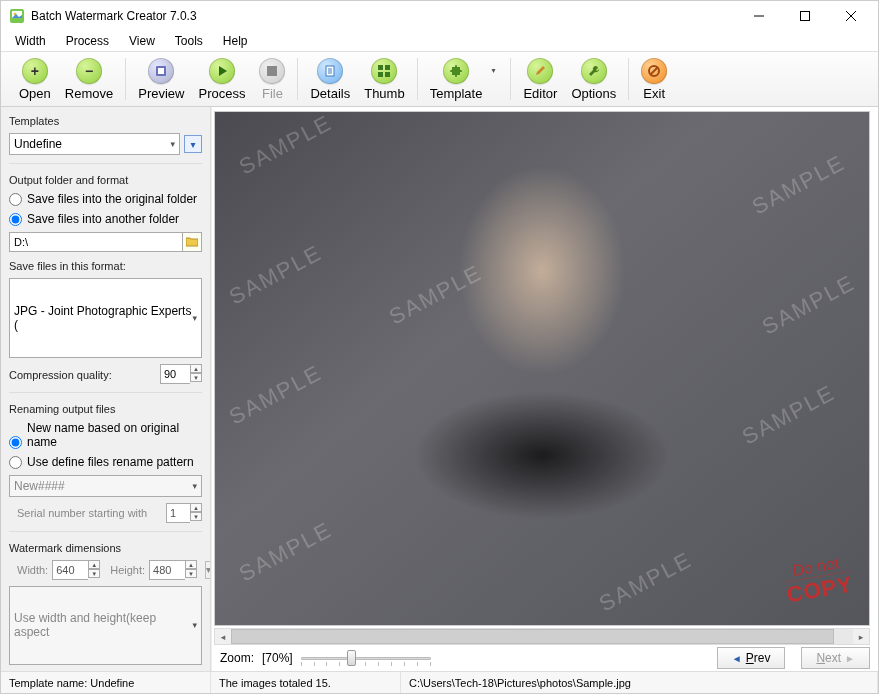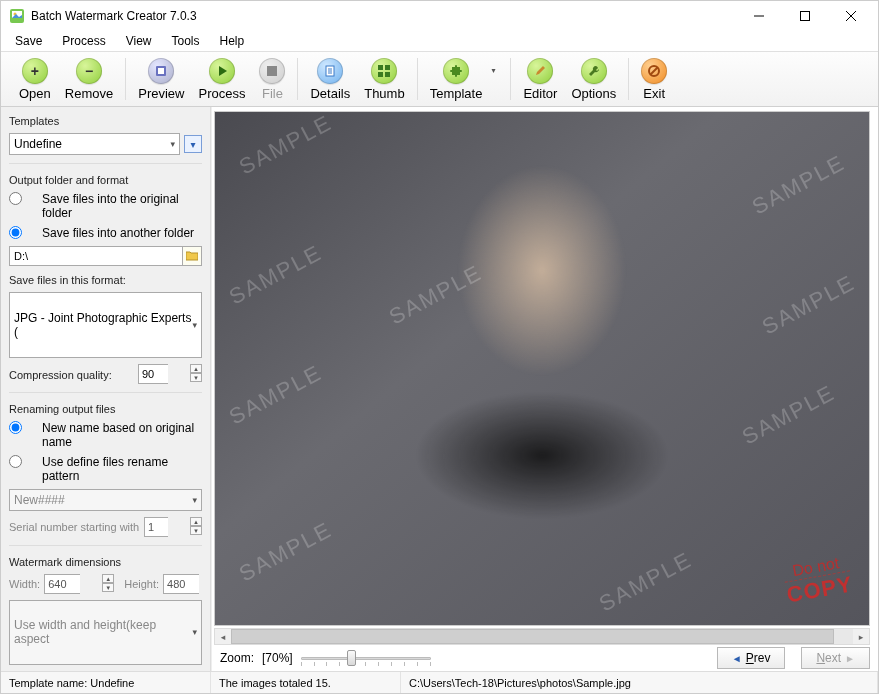--- a/index.html
+++ b/index.html
@@ -17,30 +17,30 @@
 .tool-icon { width: 26px; height: 26px; border-radius: 50%; display: flex; align-items: center; justify-content: center; font-size: 14px; font-weight: bold; color: #333; box-shadow: inset 0 0 0 1px rgba(0,0,0,0.15), 0 1px 1px rgba(0,0,0,0.1); }
 .tool-label { font-size: 13px; color: #000; }
 .content { flex: 1; display: flex; min-height: 0; }
 .sidebar { width: 210px; background: #f0f0f0; border-right: 1px solid #ddd; padding: 6px 8px; display: flex; flex-direction: column; gap: 6px; overflow: hidden; }
 .group-title { font-size: 11px; color: #222; margin-top: 2px; }
 .row { display: flex; align-items: center; gap: 4px; }
 .sel { flex: 1; height: 22px; border: 1px solid #aaa; background: #fff; padding: 0 4px; font-size: 11px; display: flex; align-items: center; justify-content: space-between; }
 .sel .caret { font-size: 9px; color: #555; }
 .sel.disabled { background: #f6f6f6; color: #888; }
 .icon-btn { width: 18px; height: 18px; border: 1px solid #7a9ed8; background: #eaf2ff; display: flex; align-items: center; justify-content: center; font-size: 10px; color: #2b60b5; }
-.radio-row, .check-row { display: flex; align-items: flex-start; gap: 20px; font-size: 11px; }
+.radio-row, .check-row { display: flex; align-items: flex-end; gap: 5px; font-size: 11px; }
 .radio-row input, .check-row input { margin: 0; }
 .text-input { height: 20px; border: 1px solid #aaa; background: #fff; padding: 0 4px; font-size: 11px; }
 .folder-input { flex: 1; display: flex; align-items: center; }
 .folder-input .text-input { flex: 1; border-right: none; }
 .folder-btn { width: 20px; height: 20px; border: 1px solid #aaa; background: #fdfdf0; display: flex; align-items: center; justify-content: center; font-size: 10px; }
 .spinner { display: flex; flex-direction: column; }
 .spinner .sp { width: 12px; height: 9px; border: 1px solid #aaa; background: #f8f8f8; font-size: 7px; line-height: 7px; text-align: center; color: #555; }
 .num-input { width: 36px; height: 20px; border: 1px solid #aaa; background: #fff; padding: 0 3px; font-size: 11px; text-align: left; border-right: none; }
-.num-wrap { display: flex; gap: 22px; }
+.num-wrap { display: flex; }
 hr.sep { border: none; border-top: 1px solid #ddd; margin: 2px 0; }
 .main { flex: 1; display: flex; flex-direction: column; background: #fff; border-left: 1px solid #eee; }
 .preview { flex: 1; margin: 4px 8px 0 2px; border: 1px solid #ccc; background: linear-gradient(140deg,#4a4a50,#6a6a70 40%,#55555c); position: relative; overflow: hidden; }
 .preview .wm { position: absolute; color: rgba(255,255,255,0.22); font-size: 22px; font-weight: 500; transform: rotate(-28deg); letter-spacing: 2px; }
 .preview .stamp { position: absolute; right: 18px; bottom: 22px; transform: rotate(-10deg); font-family: serif; text-align: center; }
 .preview .stamp .l1 { color: #b63030; font-size: 16px; border-bottom: 1px dashed #9a4040; }
 .preview .stamp .l2 { color: #c03030; font-size: 22px; font-weight: bold; letter-spacing: 1px; }
 .preview .silhouette { position: absolute; left: 50%; top: 8%; transform: translateX(-50%); width: 320px; height: 420px; background: radial-gradient(ellipse 120px 150px at 50% 28%, rgba(210,185,160,0.85), rgba(0,0,0,0) 70%), radial-gradient(ellipse 180px 90px at 50% 72%, rgba(10,10,10,0.8), rgba(0,0,0,0) 70%); filter: blur(1px); }
 .hscroll { height: 17px; margin: 2px 8px 0 2px; background: #f0f0f0; border: 1px solid #dcdcdc; display: flex; align-items: center; }
 .hscroll .arrow { width: 16px; height: 15px; display: flex; align-items: center; justify-content: center; font-size: 9px; color: #666; }
@@ -54,21 +54,21 @@
 .zoom-row .slider-track .handle { position: absolute; top: -1px; left: 46px; width: 9px; height: 16px; background: linear-gradient(#fafafa,#d9d9d9); border: 1px solid #9a9a9a; border-radius: 2px; }
 .nav-btn { height: 22px; padding: 0 14px; border: 1px solid #b8b8b8; background: linear-gradient(#fefefe,#ececec); display: flex; align-items: center; gap: 4px; font-size: 11px; }
 .nav-btn.disabled { color: #9a9a9a; justify-content: center; }
 .nav-btn .bi { color: #2a5db0; font-size: 10px; font-weight: bold; }
 .spacer { flex: 1; }
 .statusbar { height: 22px; border-top: 1px solid #ddd; background: #f7f7f7; display: flex; align-items: center; }
 .statusbar .cell { padding: 0 8px; height: 100%; display: flex; align-items: center; font-size: 11px; border-right: 1px solid #e3e3e3; }
 .statusbar .cell.a { width: 210px; }
 .statusbar .cell.b { width: 190px; }
 .statusbar .cell.c { flex: 1; }
-.dim-label { font-size: 11px; color: #888; }
+.dim-label { font-size: 11px; color: #888; margin-left: 8px; }
 .template-drop { width: 10px; height: 26px; display: flex; align-items: center; justify-content: center; margin-left: -8px; font-size: 8px; color: #555; }
 </style>
 </head>
 <body>
 
 <div class="titlebar">
   <svg class="app-icon" viewBox="0 0 16 16">
       <rect x="1" y="1" width="14" height="14" rx="2" fill="#78c850"></rect>
       <rect x="3" y="3" width="10" height="7" fill="#fff"></rect>
       <circle cx="6" cy="6" r="1.5" fill="#f0c040"></circle>
@@ -87,21 +87,21 @@
     </div>
   <div class="win-btn">
       <svg width="10" height="10">
         <line x1="0" y1="0" x2="10" y2="10" stroke="#000"></line>
         <line x1="10" y1="0" x2="0" y2="10" stroke="#000"></line>
       </svg>
     </div>
 </div>
 
 <div class="menubar">
-  <span>Save</span>
+  <span>Width</span>
   <span>Process</span>
   <span>View</span>
   <span>Tools</span>
   <span>Help</span>
 </div>
 
 <div class="toolbar">
   <div class="tool-group">
     <div class="tool-btn">
         <div class="tool-icon" style="background:radial-gradient(circle at 35% 30%,#d8f59a,#8fce3a)">+</div>

